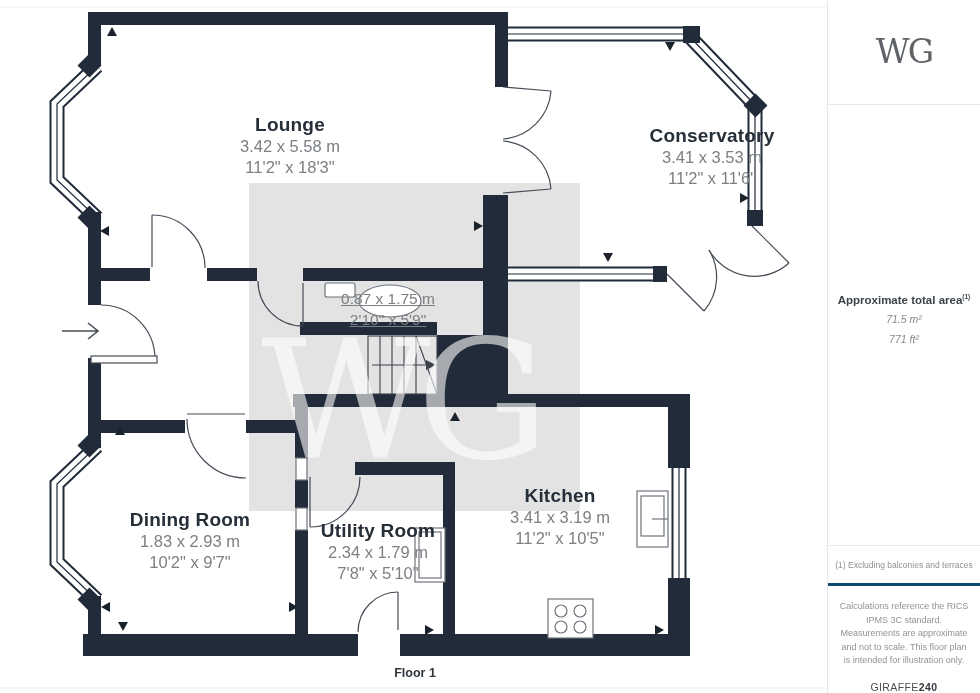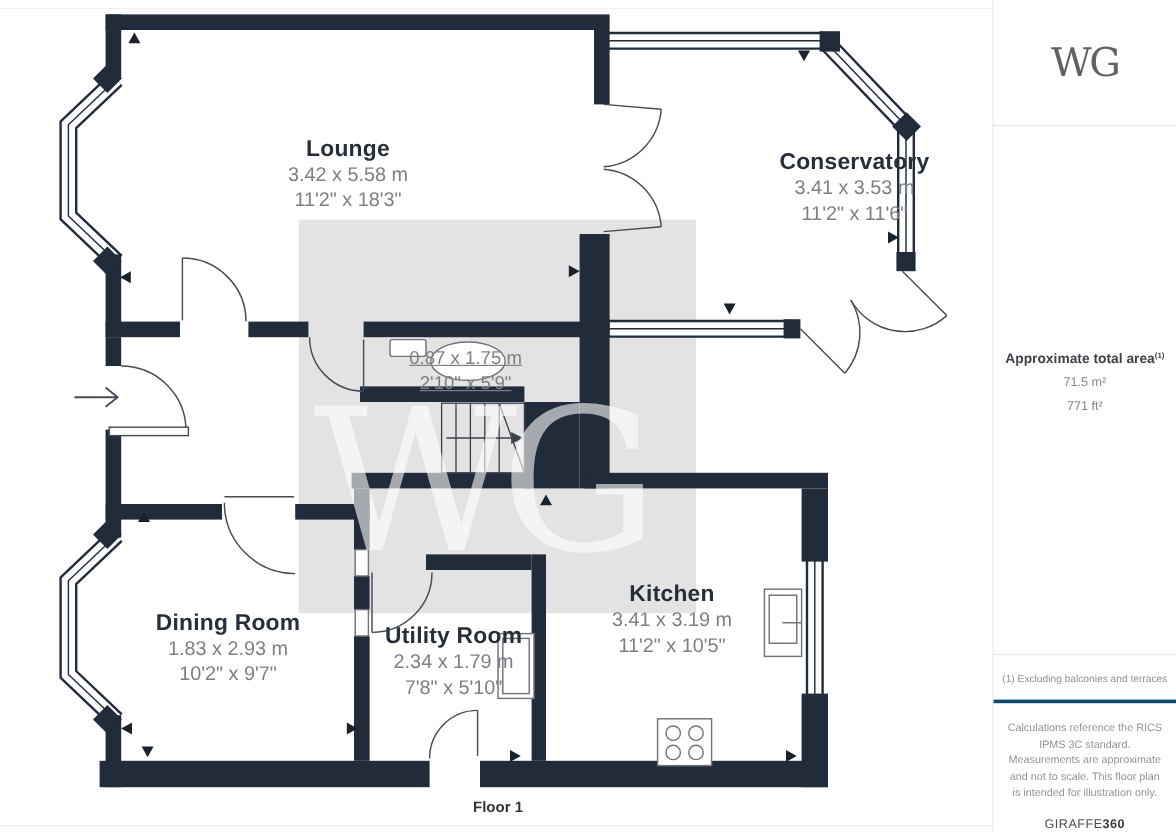--- a/index.html
+++ b/index.html
@@ -27,21 +27,21 @@
   .sidebar {
     position:absolute; left:827px; top:0; width:152px; height:693px;
     background:#ffffff; border-left:1px solid #e8e8e8;
     display:flex; flex-direction:column;
   }
   .sb-logo-box { height:105px; border-bottom:1px solid #e8e8e8; display:flex; align-items:center; justify-content:center; }
   .sb-logo { font-family:"DejaVu Serif","Liberation Serif",serif; font-size:33px; color:#5f6368; letter-spacing:-2px; }
   .sb-main { height:445px; border-bottom:1px solid #e8e8e8; box-sizing:border-box; padding-top:188px; text-align:center; }
   .sb-area-title { font-size:11.5px; font-weight:bold; color:#3d434a; }
   .sb-area-title sup { font-size:6.5px; }
-  .sb-area-val { font-size:10.5px; color:#84888d; margin-top:8px; }
+  .sb-area-val { font-size:10.5px; color:#84888d; margin-top:8px;font-style:italic; }
   .sb-note { height:38px; border-bottom:3px solid #0c4a6e; display:flex; align-items:center; justify-content:center;
              font-size:8.5px; color:#8d9094; text-align:center; }
   .sb-disclaimer { flex:1; text-align:center; padding:14px 10px 0 10px; }
   .sb-disclaimer p { margin:0; font-size:9px; line-height:1.5; color:#909398; }
   .sb-brand { margin-top:13px; font-size:10.5px; color:#4a4f54; letter-spacing:.4px; }
   .sb-brand b { font-weight:bold; color:#34393f; }
 </style>
 </head>
 <body>
 
@@ -255,16 +255,16 @@
       <div class="sb-logo">WG</div>
     </div>
     <div class="sb-main">
       <div class="sb-area-title"><span>Approximate total area</span><sup>(1)</sup></div>
       <div class="sb-area-val">71.5 m²</div>
       <div class="sb-area-val">771 ft²</div>
     </div>
     <div class="sb-note">(1) Excluding balconies and terraces</div>
     <div class="sb-disclaimer">
       <p>Calculations reference the RICS IPMS 3C standard. Measurements are approximate and not to scale. This floor plan is intended for illustration only.</p>
-      <div class="sb-brand"><span>GIRAFFE</span><b>360</b></div>
+      <div class="sb-brand"><span>GIRAFFE</span><b>240</b></div>
     </div>
   </div>
 </div>
 
 </body></html>

